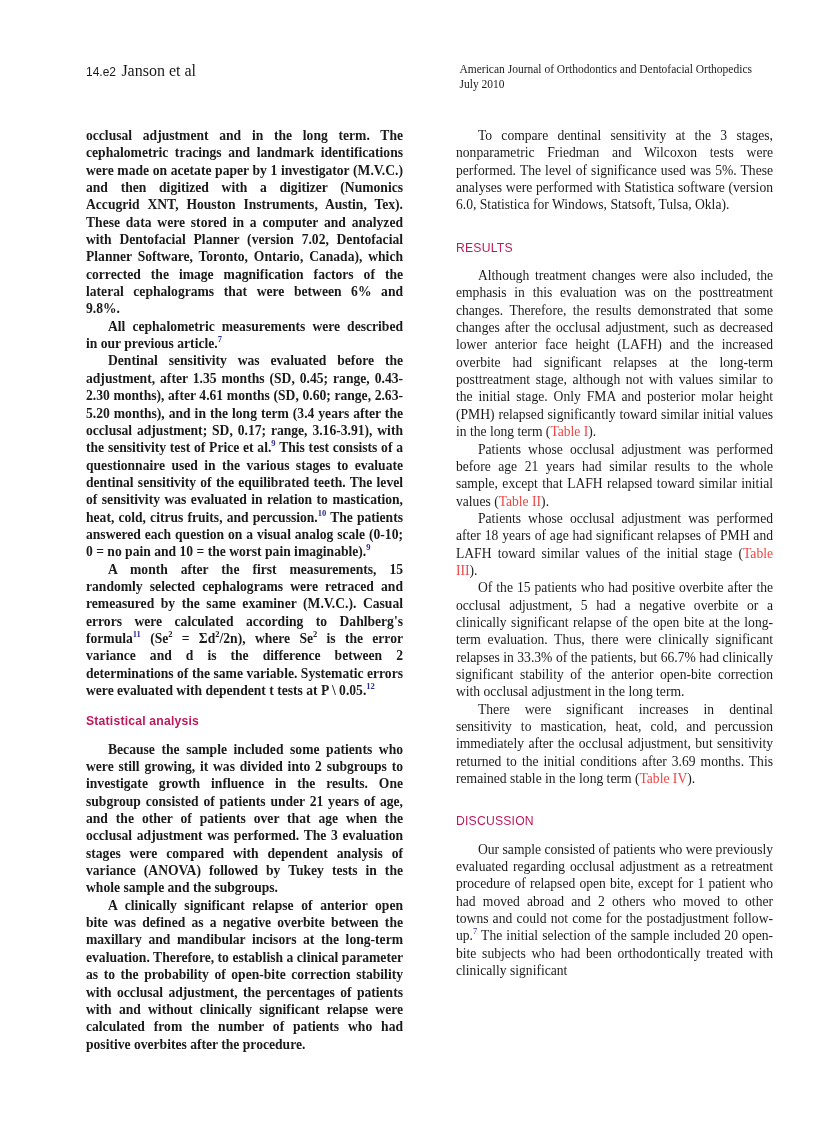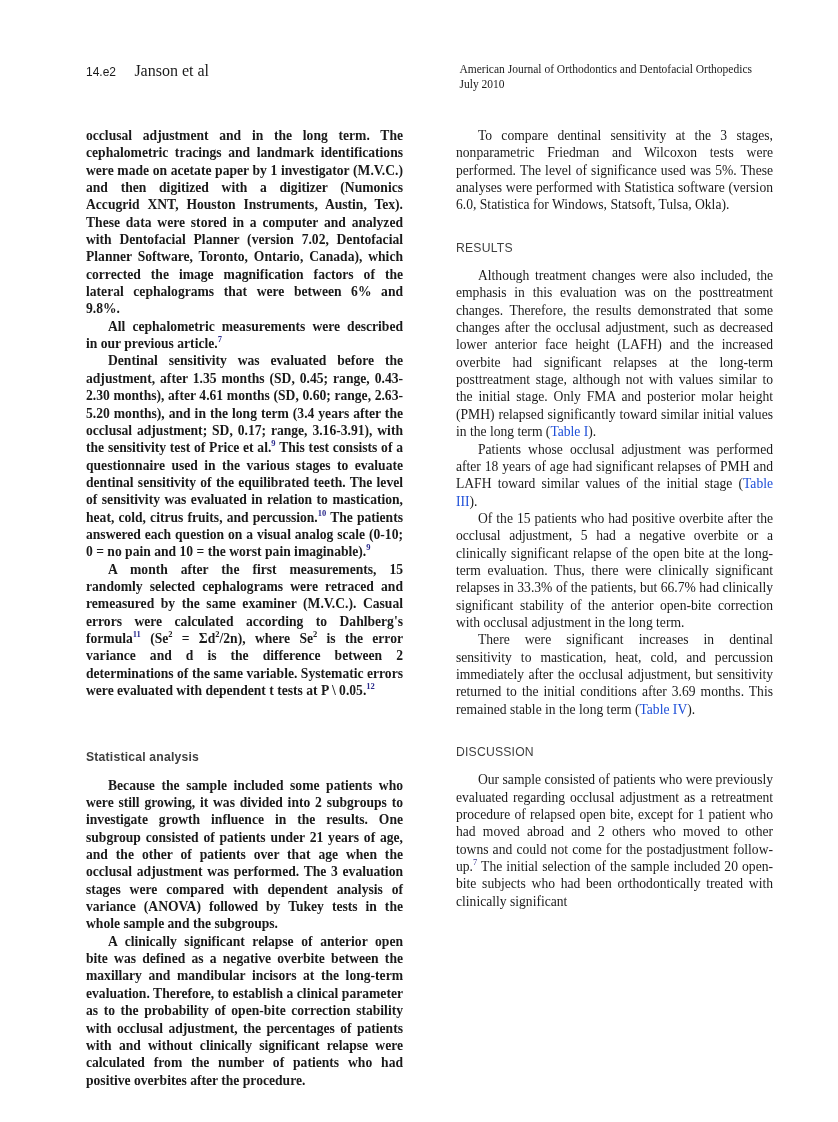--- a/index.html
+++ b/index.html
@@ -1,54 +1,55 @@
 <!DOCTYPE html>
 <html><head>
 <meta charset="utf-8">
 <style>
   html, body { margin:0; padding:0; background:#fff; }
   body { width:838px; height:1122px; position:relative; overflow:hidden; color:#1a1a1a; }
   .hdr-left { position:absolute; left:86px; top:62px; font-family:"Liberation Sans", sans-serif; font-size:12px; }
-  .hdr-left .pg { margin-right:15px; }
+  .hdr-left .pg { margin-right:2px; }
   .hdr-left .au { font-family:"Liberation Serif", serif; font-size:16px; }
   .hdr-right { position:absolute; right:86px; top:62px; font-family:"Liberation Serif", serif; font-size:11.5px; line-height:15px; }
   .col { position:absolute; top:127px; width:317px; font-family:"Liberation Serif", serif; font-size:13.6px; line-height:17.35px; text-align:justify; hyphens:manual; }
   .col.left { left:86px;font-weight:bold; }
   .col.right { left:456px; }
   .col p { margin:0; text-indent:22px; }
   .col p.noindent { text-indent:0; }
-  .sec { font-family:"Liberation Sans", sans-serif; font-size:12.2px; letter-spacing:0.2px; margin:26px 0 10px 0; text-indent:0; color:#404040; }
+  .sec { font-family:"Liberation Sans", sans-serif; font-size:12.2px; letter-spacing:0.2px; margin:26px 0 10px 0; text-indent:0; color:#be185d; }
   sup { font-size:8.5px; line-height:0; vertical-align:super; }
   .ref { color:#2a2a8c; }
-  .link { color:#1d4ed8; cursor:pointer; }
+  .link { color:#ef4444; cursor:pointer; }
 </style>
 </head>
 <body>
 
 <div class="hdr-left">
   <span class="pg">14.e2</span>
   <span class="au">Janson et al</span>
 </div>
 <div class="hdr-right">
   <div>American Journal of Orthodontics and Dentofacial Orthopedics</div>
   <div>July 2010</div>
 </div>
 
 <div class="col left">
   <p class="noindent">occlusal adjustment and in the long term. The cephalometric tracings and landmark identifications were made on acetate paper by 1 investigator (M.V.C.) and then digitized with a digitizer (Numonics Accugrid XNT, Houston Instruments, Austin, Tex). These data were stored in a computer and analyzed with Dentofacial Planner (version 7.02, Dentofacial Planner Software, Toronto, Ontario, Canada), which corrected the image magnification factors of the lateral cephalograms that were between 6% and 9.8%.</p>
   <p><span>All cephalometric measurements were described in our previous article.</span><sup class="ref">7</sup></p>
   <p><span>Dentinal sensitivity was evaluated before the adjustment, after 1.35 months (SD, 0.45; range, 0.43-2.30 months), after 4.61 months (SD, 0.60; range, 2.63-5.20 months), and in the long term (3.4 years after the occlusal adjustment; SD, 0.17; range, 3.16-3.91), with the sensitivity test of Price et al.</span><sup class="ref">9</sup><span> This test consists of a questionnaire used in the various stages to evaluate dentinal sensitivity of the equilibrated teeth. The level of sensitivity was evaluated in relation to mastication, heat, cold, citrus fruits, and percussion.</span><sup class="ref">10</sup><span> The patients answered each question on a visual analog scale (0-10; 0 = no pain and 10 = the worst pain imaginable).</span><sup class="ref">9</sup></p>
   <p><span>A month after the first measurements, 15 randomly selected cephalograms were retraced and remeasured by the same examiner (M.V.C.). Casual errors were calculated according to Dahlberg's formula</span><sup class="ref">11</sup><span> (Se</span><sup>2</sup><span> = Σd</span><sup>2</sup><span>/2n), where Se</span><sup>2</sup><span> is the error variance and d is the difference between 2 determinations of the same variable. Systematic errors were evaluated with dependent t tests at P \ 0.05.</span><sup class="ref">12</sup></p>
-  <div class="sec" style="margin-top:50px;">Statistical analysis</div>
+  <div class="sec" style="margin-top:14px;">Statistical analysis</div>
   <p>Because the sample included some patients who were still growing, it was divided into 2 subgroups to investigate growth influence in the results. One subgroup consisted of patients under 21 years of age, and the other of patients over that age when the occlusal adjustment was performed. The 3 evaluation stages were compared with dependent analysis of variance (ANOVA) followed by Tukey tests in the whole sample and the subgroups.</p>
   <p>A clinically significant relapse of anterior open bite was defined as a negative overbite between the maxillary and mandibular incisors at the long-term evaluation. Therefore, to establish a clinical parameter as to the probability of open-bite correction stability with occlusal adjustment, the percentages of patients with and without clinically significant relapse were calculated from the number of patients who had positive overbites after the procedure.</p>
 </div>
 
 <div class="col right">
   <p>To compare dentinal sensitivity at the 3 stages, nonparametric Friedman and Wilcoxon tests were performed. The level of significance used was 5%. These analyses were performed with Statistica software (version 6.0, Statistica for Windows, Statsoft, Tulsa, Okla).</p>
   <div class="sec">RESULTS</div>
   <p><span>Although treatment changes were also included, the emphasis in this evaluation was on the posttreatment changes. Therefore, the results demonstrated that some changes after the occlusal adjustment, such as decreased lower anterior face height (LAFH) and the increased overbite had significant relapses at the long-term posttreatment stage, although not with values similar to the initial stage. Only FMA and posterior molar height (PMH) relapsed significantly toward similar initial values in the long term (</span><span class="link">Table I</span><span>).</span></p>
+  <p><span>Patients whose occlusal adjustment was performed before age 21 years had similar results to the whole sample, except that LAFH relapsed toward similar initial values (</span><span class="link">Table II</span><span>).</span></p>
   <p><span>Patients whose occlusal adjustment was performed after 18 years of age had significant relapses of PMH and LAFH toward similar values of the initial stage (</span><span class="link">Table III</span><span>).</span></p>
   <p>Of the 15 patients who had positive overbite after the occlusal adjustment, 5 had a negative overbite or a clinically significant relapse of the open bite at the long-term evaluation. Thus, there were clinically significant relapses in 33.3% of the patients, but 66.7% had clinically significant stability of the anterior open-bite correction with occlusal adjustment in the long term.</p>
   <p><span>There were significant increases in dentinal sensitivity to mastication, heat, cold, and percussion immediately after the occlusal adjustment, but sensitivity returned to the initial conditions after 3.69 months. This remained stable in the long term (</span><span class="link">Table IV</span><span>).</span></p>
   <div class="sec">DISCUSSION</div>
   <p><span>Our sample consisted of patients who were previously evaluated regarding occlusal adjustment as a retreatment procedure of relapsed open bite, except for 1 patient who had moved abroad and 2 others who moved to other towns and could not come for the postadjustment follow-up.</span><sup class="ref">7</sup><span> The initial selection of the sample included 20 open-bite subjects who had been orthodontically treated with clinically significant</span></p>
 </div>
 
 </body></html>

